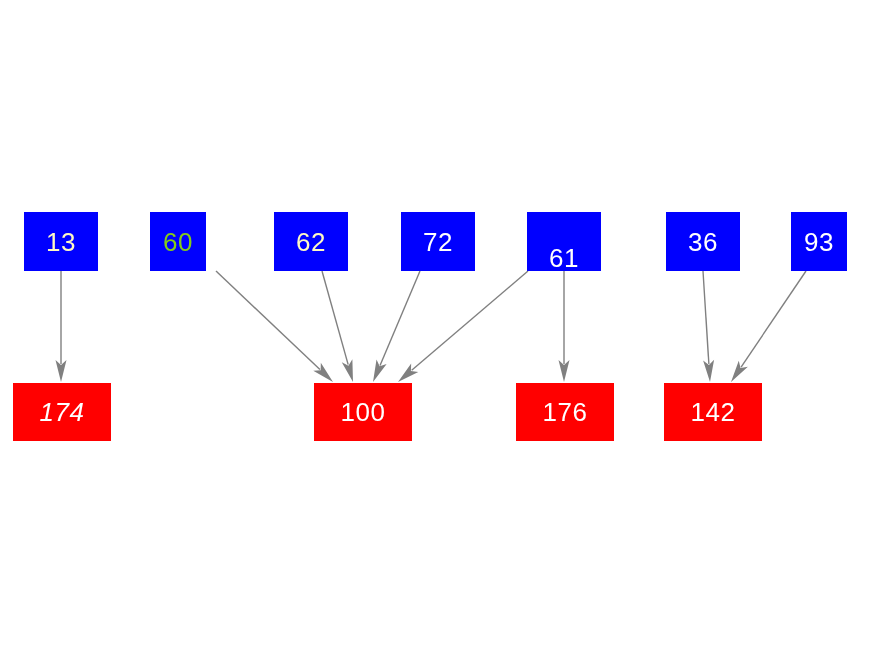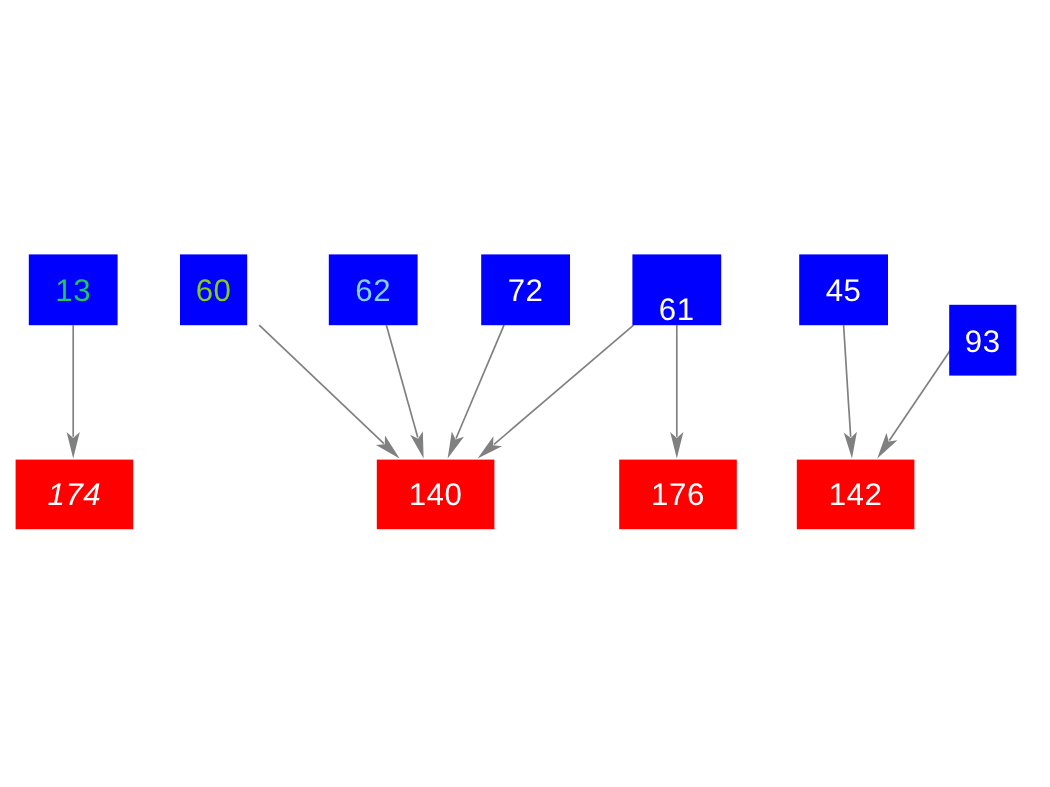--- a/index.html
+++ b/index.html
@@ -86,46 +86,46 @@
         <line x1="703" y1="271" x2="708.8671153423519" y2="364.0356861430094" stroke="#808080" stroke-width="1.4"></line>
         <polygon points="710,382 703.1262672954608,360.3897755979595 708.9300533788879,365.0337035795089 714.104459096955,359.69745719606345" fill="#808080"></polygon>
       </g>
       <g>
         <line x1="806" y1="271" x2="741.0774334030037" y2="367.08539856355446" stroke="#808080" stroke-width="1.4"></line>
         <polygon points="731,382 738.7596237203129,360.69182692675986 740.5175759917257,367.91398753224587 747.8741023759185,366.8502584508177" fill="#808080"></polygon>
       </g>
     </svg>
 
   <div id="node-layer">
-      <div class="node node-source" style="left: 24px; top: 212px; width: 74px; height: 59px; background: rgb(0, 0, 255); color: #22c55e;">
+      <div class="node node-source" style="left: 24px; top: 212px; width: 74px; height: 59px; background: rgb(0, 0, 255); color: #fef9c3;">
         <span class="node-label">13</span>
       </div>
       <div class="node node-source" style="left: 150px; top: 212px; width: 56px; height: 59px; background: rgb(0, 0, 255); color: #84cc16;">
         <span class="node-label">60</span>
       </div>
-      <div class="node node-source" style="left: 274px; top: 212px; width: 74px; height: 59px; background: rgb(0, 0, 255); color: #7dd3fc;">
+      <div class="node node-source" style="left: 274px; top: 212px; width: 74px; height: 59px; background: rgb(0, 0, 255); color: #fef9c3;">
         <span class="node-label">62</span>
       </div>
       <div class="node node-source" style="left: 401px; top: 212px; width: 74px; height: 59px; background: rgb(0, 0, 255); color: rgb(255, 255, 255); text-align: right;">
         <span class="node-label">72</span>
       </div>
       <div class="node node-source" style="left: 527px; top: 212px; width: 74px; height: 59px; background: rgb(0, 0, 255); color: rgb(255, 255, 255); align-items: flex-end;">
         <span class="node-label">61</span>
       </div>
       <div class="node node-source" style="left: 666px; top: 212px; width: 74px; height: 59px; background: rgb(0, 0, 255); color: rgb(255, 255, 255);">
-        <span class="node-label">45</span>
+        <span class="node-label">36</span>
       </div>
-      <div class="node node-source" style="left: 791px; top: 212px; width: 56px; height: 59px; background: rgb(0, 0, 255); color: rgb(255, 255, 255); margin-top: 42px;">
+      <div class="node node-source" style="left: 791px; top: 212px; width: 56px; height: 59px; background: rgb(0, 0, 255); color: rgb(255, 255, 255);">
         <span class="node-label">93</span>
       </div>
       <div class="node node-target" style="left: 13px; top: 383px; width: 98px; height: 58px; background: rgb(255, 0, 0); color: rgb(255, 255, 255); font-style: italic;">
         <span class="node-label">174</span>
       </div>
       <div class="node node-target" style="left: 314px; top: 383px; width: 98px; height: 58px; background: rgb(255, 0, 0); color: rgb(255, 255, 255);">
-        <span class="node-label">140</span>
+        <span class="node-label">100</span>
       </div>
       <div class="node node-target" style="left: 516px; top: 383px; width: 98px; height: 58px; background: rgb(255, 0, 0); color: rgb(255, 255, 255);">
         <span class="node-label">176</span>
       </div>
       <div class="node node-target" style="left: 664px; top: 383px; width: 98px; height: 58px; background: rgb(255, 0, 0); color: rgb(255, 255, 255); text-align: center;">
         <span class="node-label">142</span>
       </div>
     </div>
 
 </div>

